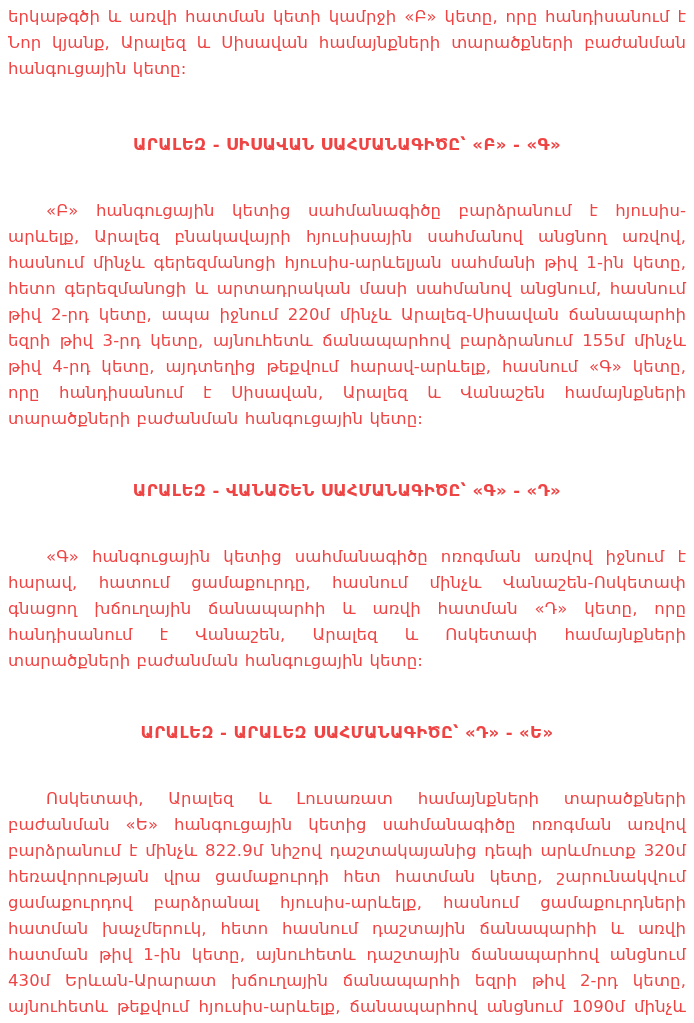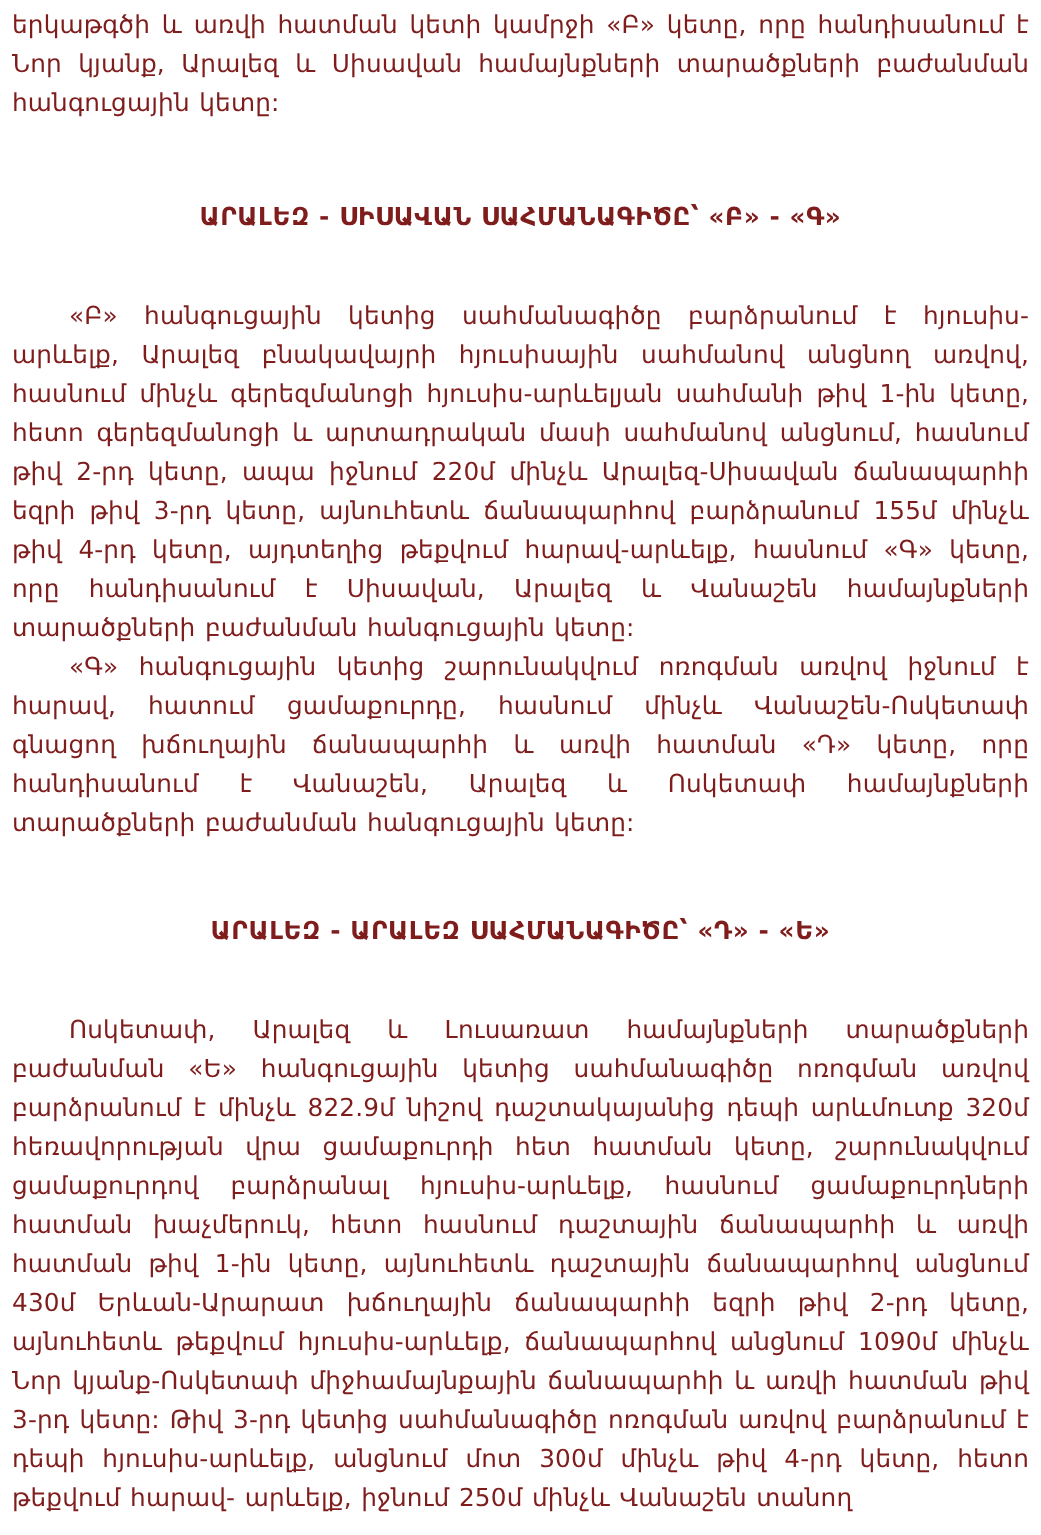--- a/index.html
+++ b/index.html
@@ -8,21 +8,21 @@
     background: #ffffff;
   }
   .page {
     position: relative;
     width: 694px;
     height: 1023px;
     box-sizing: border-box;
     padding: 4px 8px 0 8px;
     overflow: hidden;
     background: #ffffff;
-    color: #7f1d1d;
+    color: #ef4444;
     font-family: "DejaVu Sans", sans-serif;
     font-size: 16.5px;
     line-height: 26px;
     -webkit-font-smoothing: antialiased;
   }
   .para {
     margin: 0;
     text-align: justify;
     letter-spacing: 0.1px;
     word-spacing: 1px;
@@ -45,21 +45,22 @@
 <div class="page">
 
   <p class="para">երկաթգծի և առվի հատման կետի կամրջի «Բ» կետը, որը հանդիսանում է Նոր կյանք, Արալեզ և Սիսավան համայնքների տարածքների բաժանման հանգուցային կետը:</p>
 
   <div class="section section-sisavan">
     <div class="heading">ԱՐԱԼԵԶ - ՍԻՍԱՎԱՆ ՍԱՀՄԱՆԱԳԻԾԸ՝  «Բ» - «Գ»</div>
     <p class="para indent">«Բ» հանգուցային կետից սահմանագիծը բարձրանում է հյուսիս-արևելք, Արալեզ բնակավայրի հյուսիսային սահմանով անցնող առվով, հասնում մինչև գերեզմանոցի հյուսիս-արևելյան սահմանի թիվ 1-ին կետը, հետո գերեզմանոցի և արտադրական մասի սահմանով անցնում, հասնում թիվ 2-րդ կետը, ապա իջնում 220մ մինչև Արալեզ-Սիսավան ճանապարհի եզրի թիվ 3-րդ կետը, այնուհետև ճանապարհով բարձրանում 155մ մինչև թիվ 4-րդ կետը, այդտեղից թեքվում հարավ-արևելք, հասնում «Գ» կետը, որը հանդիսանում է Սիսավան, Արալեզ և Վանաշեն համայնքների տարածքների բաժանման հանգուցային կետը:</p>
   </div>
 
   <div class="section">
-    <p class="para indent">«Գ» հանգուցային կետից շարունակվում ոռոգման առվով իջնում է հարավ, հատում ցամաքուրդը, հասնում մինչև Վանաշեն-Ոսկետափ գնացող խճուղային ճանապարհի և առվի հատման «Դ» կետը, որը հանդիսանում է Վանաշեն, Արալեզ և Ոսկետափ համայնքների տարածքների բաժանման հանգուցային կետը:</p>
+    <div class="heading">ԱՐԱԼԵԶ - ՎԱՆԱՇԵՆ ՍԱՀՄԱՆԱԳԻԾԸ՝  «Գ» - «Դ»</div>
+    <p class="para indent">«Գ» հանգուցային կետից սահմանագիծը ոռոգման առվով իջնում է հարավ, հատում ցամաքուրդը, հասնում մինչև Վանաշեն-Ոսկետափ գնացող խճուղային ճանապարհի և առվի հատման «Դ» կետը, որը հանդիսանում է Վանաշեն, Արալեզ և Ոսկետափ համայնքների տարածքների բաժանման հանգուցային կետը:</p>
   </div>
 
   <div class="section">
     <div class="heading">ԱՐԱԼԵԶ - ԱՐԱԼԵԶ ՍԱՀՄԱՆԱԳԻԾԸ՝  «Դ» - «Ե»</div>
     <p class="para indent">Ոսկետափ, Արալեզ և Լուսառատ համայնքների տարածքների բաժանման «Ե» հանգուցային կետից սահմանագիծը ոռոգման առվով բարձրանում է  մինչև 822.9մ նիշով դաշտակայանից դեպի արևմուտք 320մ հեռավորության վրա ցամաքուրդի հետ հատման կետը, շարունակվում ցամաքուրդով  բարձրանալ հյուսիս-արևելք, հասնում ցամաքուրդների  հատման խաչմերուկ, հետո հասնում դաշտային ճանապարհի և առվի հատման թիվ 1-ին կետը, այնուհետև դաշտային ճանապարհով անցնում 430մ Երևան-Արարատ խճուղային ճանապարհի եզրի թիվ 2-րդ կետը, այնուհետև թեքվում հյուսիս-արևելք, ճանապարհով անցնում 1090մ մինչև Նոր կյանք-Ոսկետափ միջհամայնքային ճանապարհի և առվի հատման թիվ 3-րդ կետը: Թիվ 3-րդ կետից սահմանագիծը ոռոգման առվով բարձրանում է դեպի հյուսիս-արևելք, անցնում մոտ 300մ մինչև թիվ 4-րդ կետը, հետո թեքվում հարավ- արևելք, իջնում 250մ մինչև Վանաշեն տանող</p>
   </div>
 
 </div>
 
 </body></html>

